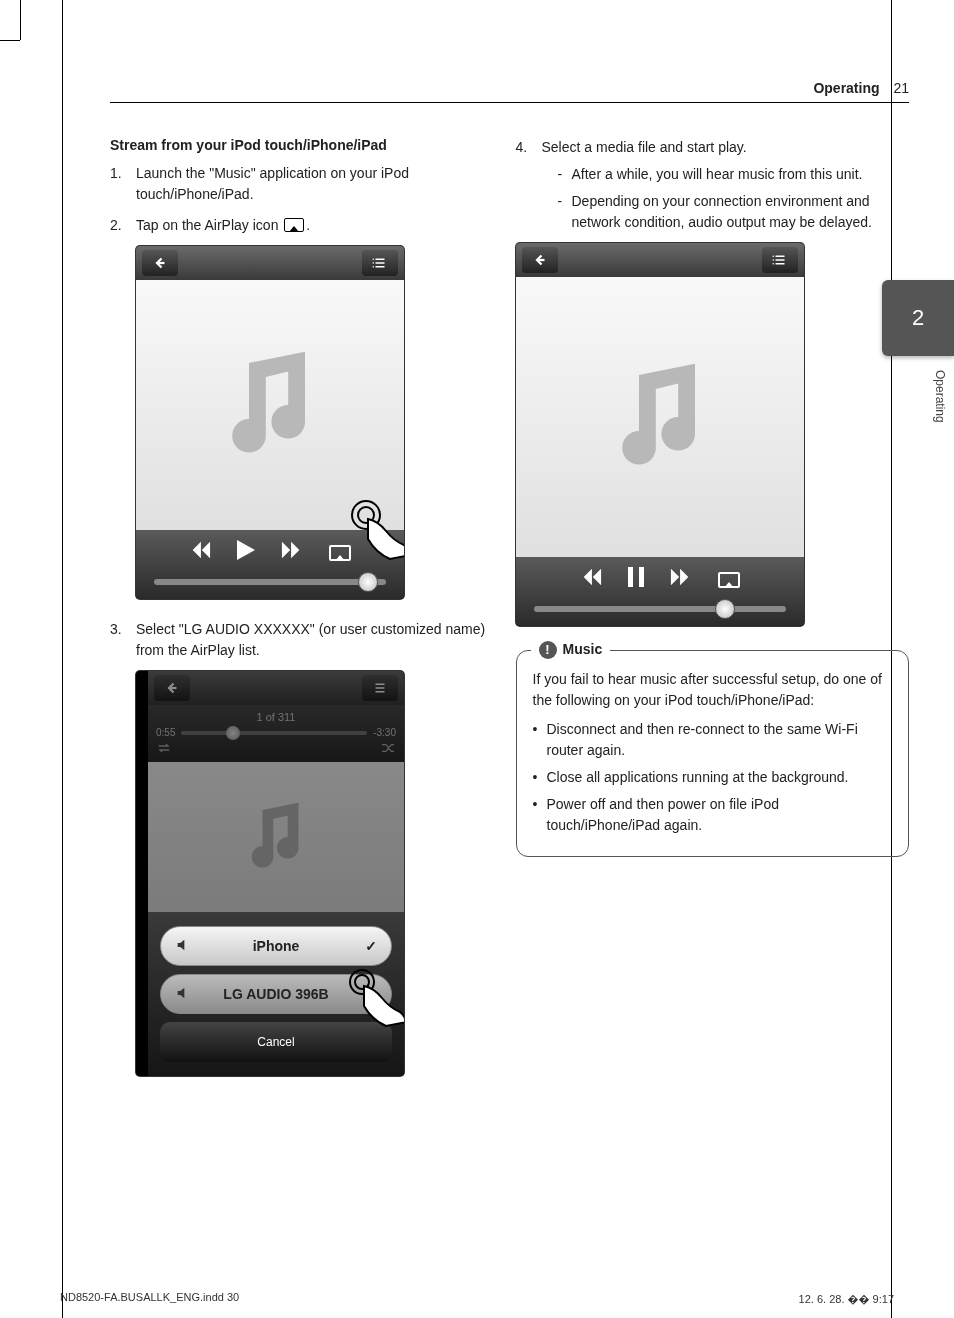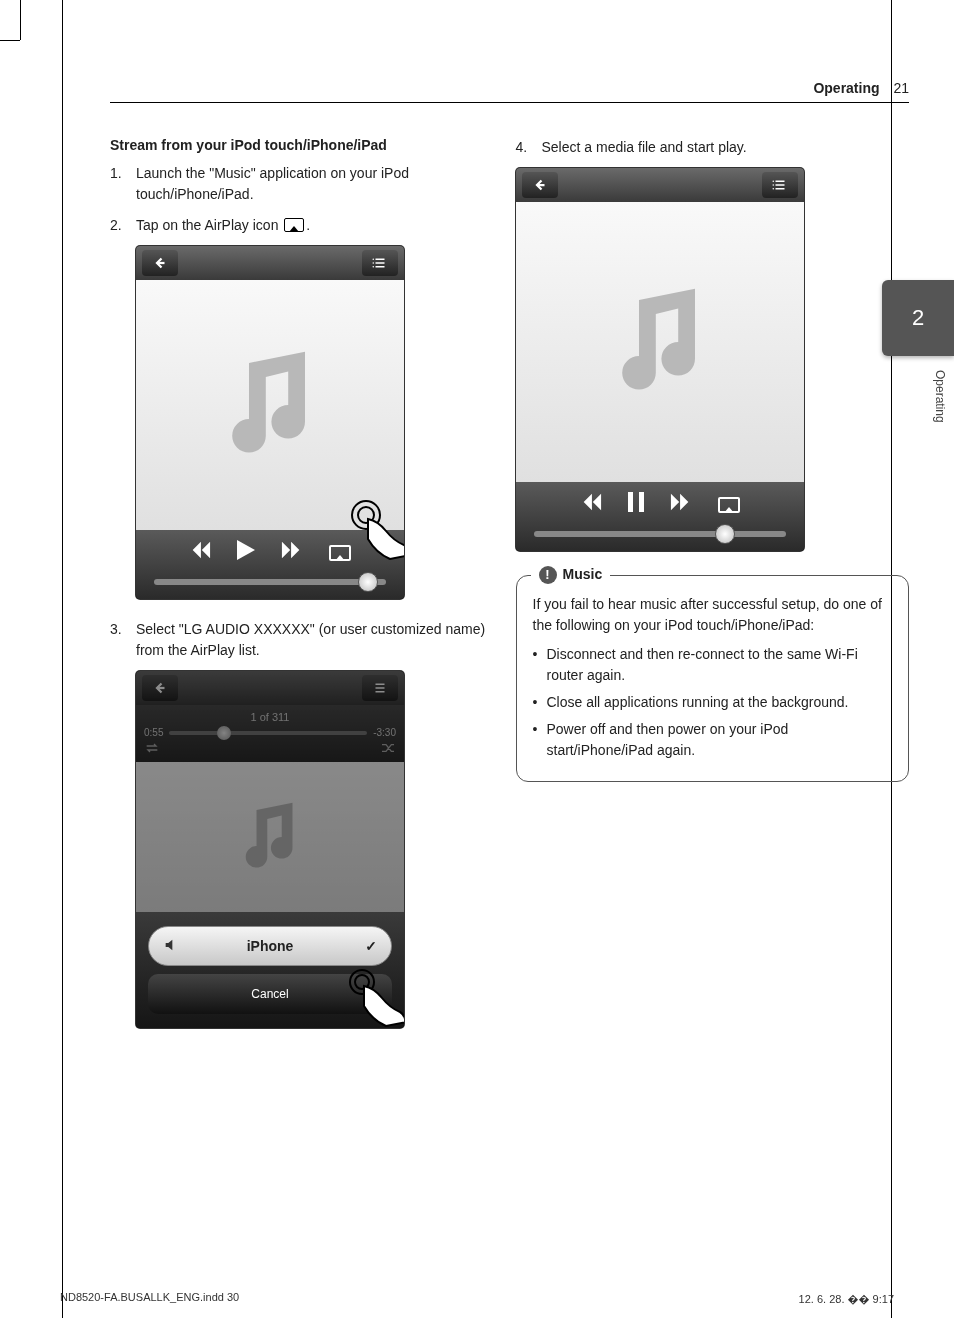--- a/index.html
+++ b/index.html
@@ -334,21 +334,21 @@
               <circle cx="18" cy="18" r="8" fill="none" stroke="#000" stroke-width="2"></circle>
               <path d="M20 22 q10 2 18 12 q8 10 18 14 q4 2 6 10 l-20 4 q-14-6 -22-20 z" fill="#fff" stroke="#000" stroke-width="2"></path>
             </svg>
         </div>
       </div>
 
       <ol class="steps" start="3" style="counter-reset: step 2;">
         <li><span>Select "LG AUDIO XXXXXX" (or user customized name) from the AirPlay list.</span></li>
       </ol>
 
-      <div class="phone" style="position:relative;">
+      <div class="phone" style="position:relative;padding-left:12px;">
         <div class="dimmed">
           <div class="topbar">
             <div class="back-btn">
               <svg viewBox="0 0 24 24" width="18" height="18">
                   <path d="M14 6l-6 6 6 6" fill="none" stroke="#fff" stroke-width="3"></path>
                   <path d="M8 12h10" fill="none" stroke="#fff" stroke-width="3"></path>
                 </svg>
             </div>
             <div class="list-btn">
               <svg viewBox="0 0 24 24" width="18" height="18">
@@ -389,38 +389,50 @@
         <div style="background:linear-gradient(#3a3a3a,#151515); padding:6px 0 2px; position:relative;">
           <div class="menu-pill">
             <span class="picon">
               <svg width="16" height="16" viewBox="0 0 24 24">
                   <path d="M4 9v6h4l6 5V4l-6 5z" fill="#333"></path>
                 </svg>
             </span>
             <span>iPhone</span>
             <span class="check">✓</span>
           </div>
+          <div class="menu-pill dark">
+            <span class="picon">
+              <svg width="16" height="16" viewBox="0 0 24 24">
+                  <path d="M4 9v6h4l6 5V4l-6 5z" fill="#333"></path>
+                </svg>
+            </span>
+            <span>LG AUDIO 396B</span>
+          </div>
           <div class="cancel-btn">
             <span>Cancel</span>
           </div>
           <div class="hand" style="right:-6px; top:54px;">
             <svg viewBox="0 0 64 64">
                 <circle cx="16" cy="16" r="12" fill="none" stroke="#000" stroke-width="2"></circle>
                 <circle cx="16" cy="16" r="7" fill="none" stroke="#000" stroke-width="2"></circle>
                 <path d="M18 20 q10 2 18 12 q8 10 18 14 q4 2 6 10 l-20 4 q-14-6 -22-20 z" fill="#fff" stroke="#000" stroke-width="2"></path>
               </svg>
           </div>
         </div>
       </div>
     </div>
 
     <div class="col">
       <ol class="steps" style="counter-reset: step 3;">
         <li>
           <span>Select a media file and start play.</span>
+          <ul class="sub-dash" style="margin-top:6px;">
+            <li>After a while, you will hear music from this unit.</li>
+            <li>Depending on your connection environment and network condition, audio output may be delayed.</li>
+          </ul>
         </li>
       </ol>
 
       <div class="phone" style="margin-left:0; width:288px;">
         <div class="topbar">
           <div class="back-btn">
             <svg viewBox="0 0 24 24" width="18" height="18">
                 <path d="M14 6l-6 6 6 6" fill="none" stroke="#fff" stroke-width="3"></path>
                 <path d="M8 12h10" fill="none" stroke="#fff" stroke-width="3"></path>
               </svg>
@@ -469,21 +481,21 @@
 
       <div class="note-box">
         <div class="note-title">
           <span class="bang">!</span>
           <span>Music</span>
         </div>
         <div>If you fail to hear music after successful setup, do one of the following on your iPod touch/iPhone/iPad:</div>
         <ul>
           <li>Disconnect and then re-connect to the same Wi-Fi router again.</li>
           <li>Close all applications running at the background.</li>
-          <li>Power off and then power on your iPod start/iPhone/iPad again.</li>
+          <li>Power off and then power on file iPod touch/iPhone/iPad again.</li>
         </ul>
       </div>
     </div>
   </div>
 </div>
 
 <div class="footer">
   <span>ND8520-FA.BUSALLK_ENG.indd   30</span>
   <span>12. 6. 28.   �� 9:17</span>
 </div>

